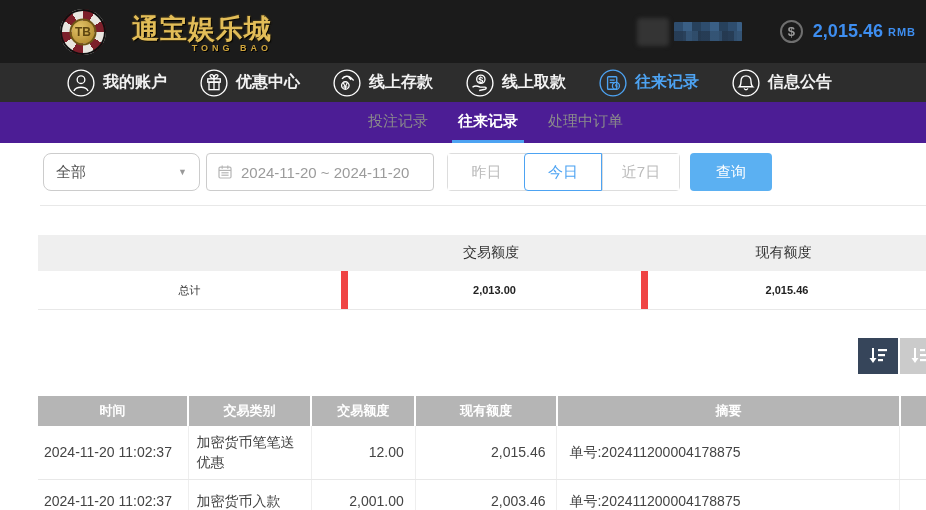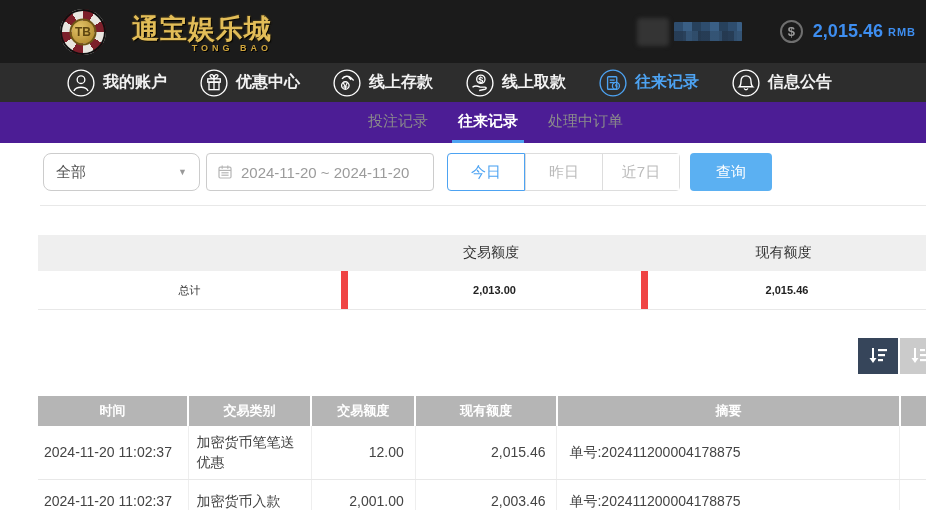--- a/index.html
+++ b/index.html
@@ -239,22 +239,22 @@
           <line x1="2.5" y1="8" x2="17.5" y2="8"></line>
           <line x1="6.5" y1="2" x2="6.5" y2="6"></line>
           <line x1="13.5" y1="2" x2="13.5" y2="6"></line>
           <line x1="5.5" y1="11" x2="14.5" y2="11"></line>
           <line x1="5.5" y1="14" x2="14.5" y2="14"></line>
         </svg>
       <span class="date-text">2024-11-20 ~ 2024-11-20</span>
     </div>
 
     <div class="range-group">
+      <div class="range-btn">昨日</div>
       <div class="range-btn active">今日</div>
-      <div class="range-btn">昨日</div>
       <div class="range-btn">近7日</div>
     </div>
 
     <button class="search-btn">查询</button>
   </div>
 
   <div class="divider"></div>
 
   <div class="summary-table">
     <div class="summary-head">

